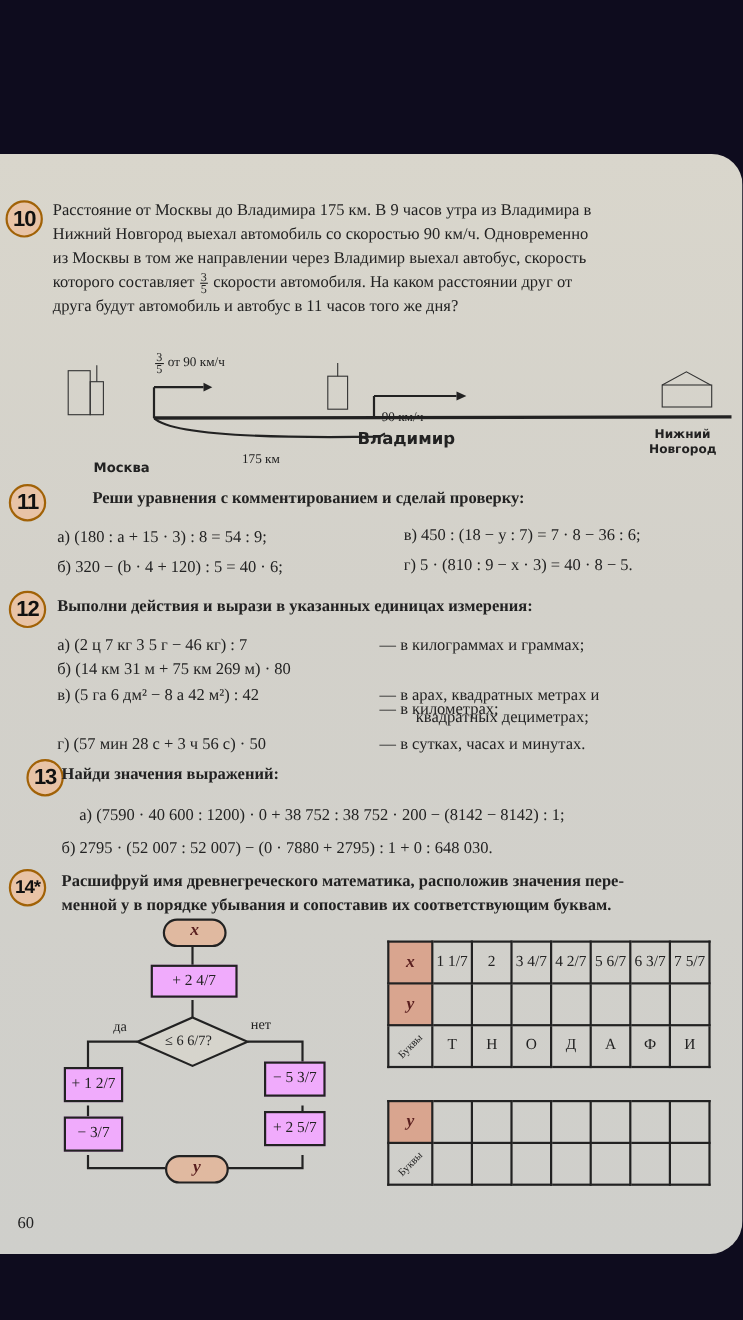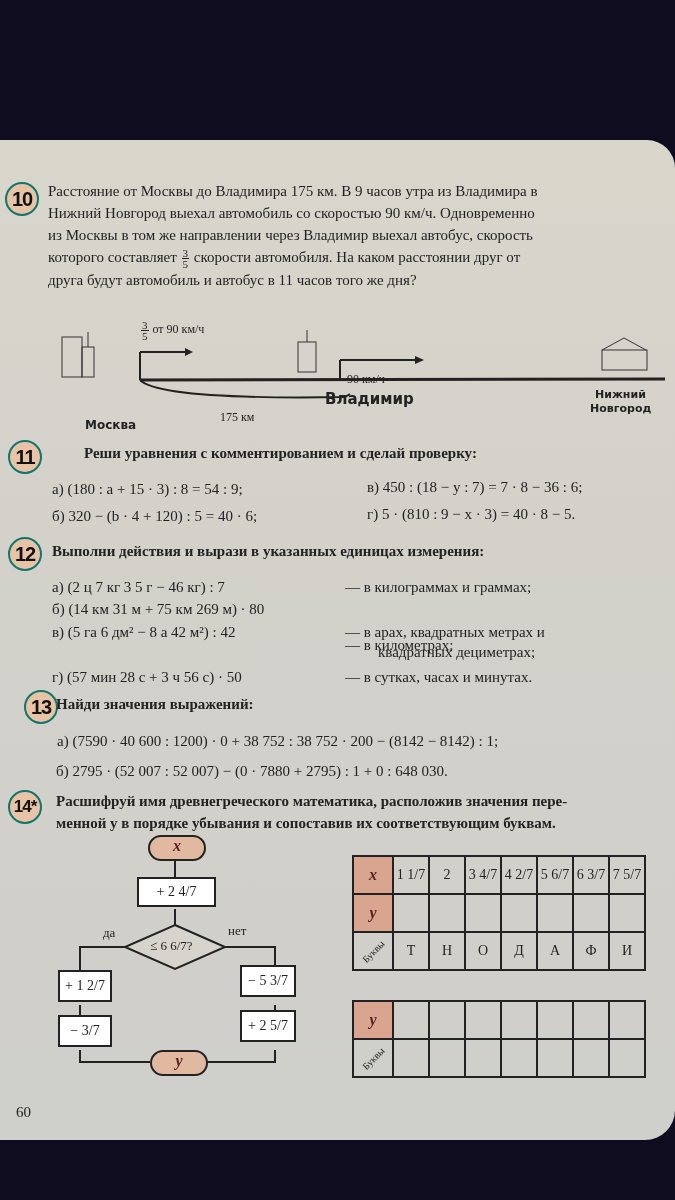--- a/index.html
+++ b/index.html
@@ -1,26 +1,26 @@
 <!DOCTYPE html>
 <html><head>
 <meta charset="utf-8">
 <style>
   html, body { margin:0; padding:0; }
   body { width:675px; height:1200px; overflow:hidden; background:#0e0c1e; position:relative; font-family:"Liberation Serif","DejaVu Serif",serif; color:#222; }
   .page { position:absolute; left:0; top:140px; width:675px; height:1000px; background:linear-gradient(180deg,#d9d6cc 0%,#d3d1ca 40%,#cfcfcb 100%); border-radius:0 28px 30px 0; }
-  .badge { position:absolute; width:30px; height:30px; border-radius:50%; background:#e8c3a6; border:2px solid #0f766e; font-family:"Liberation Sans",sans-serif; font-weight:bold; font-size:20px; text-align:center; line-height:30px; color:#111; letter-spacing:-1px; }
+  .badge { position:absolute; width:30px; height:30px; border-radius:50%; background:#e8c3a6; border:2px solid #a16207; font-family:"Liberation Sans",sans-serif; font-weight:bold; font-size:20px; text-align:center; line-height:30px; color:#111; letter-spacing:-1px; }
   .txt { position:absolute; font-size:15px; line-height:22px; white-space:nowrap; }
   .b { font-weight:bold; }
   .frac { display:inline-block; vertical-align:middle; text-align:center; font-size:11px; line-height:10px; margin:0 1px; }
   .frac span { display:block; }
   .frac .num { border-bottom:1px solid #222; padding:0 1px; }
   .diagram { position:absolute; left:50px; top:322px; width:620px; height:100px; }
   .city { position:absolute; font-family:"DejaVu Sans",sans-serif; font-weight:bold; font-size:12px; }
-  .fc-box { position:absolute; border:2px solid #222; background:#ffffff; text-align:center; font-size:14px; }
+  .fc-box { position:absolute; border:2px solid #222; background:#f0abfc; text-align:center; font-size:14px; }
   .fc-term { position:absolute; border:2px solid #222; background:#e0b9a0; border-radius:14px; text-align:center; font-size:16px; font-style:italic; font-weight:bold; color:#5a1f1f; }
   table.grid { position:absolute; border-collapse:collapse; }
   table.grid td { border:2px solid #222; width:34px; height:36px; text-align:center; font-size:14px; padding:0; }
   table.grid td.hd { background:#d9a58f; font-style:italic; font-weight:bold; font-size:16px; color:#5a1f1f; width:38px; }
   table.grid td.rot { font-size:10px; }
   table.grid td.rot span { display:inline-block; transform:rotate(-45deg); }
   .pagenum { position:absolute; left:16px; top:1104px; font-size:15px; }
 </style>
 </head>
 <body>
@@ -87,21 +87,21 @@
 <div class="txt" style="left:52px;top:598px;">б) (14 км 31 м + 75 км 269 м) · 80</div>
 <div class="txt" style="left:345px;top:598px;margin-top:36px;">— в километрах;</div>
 <div class="txt" style="left:52px;top:621px;">в) (5 га 6 дм² − 8 а 42 м²) : 42</div>
 <div class="txt" style="left:345px;top:621px;">— в арах, квадратных метрах и</div>
 <div class="txt" style="left:378px;top:641px;">квадратных дециметрах;</div>
 <div class="txt" style="left:52px;top:666px;">г) (57 мин 28 с + 3 ч 56 с) · 50</div>
 <div class="txt" style="left:345px;top:666px;">— в сутках, часах и минутах.</div>
 
 <div class="badge" style="left:24px;top:690px;">13</div>
 <div class="txt b" style="left:56px;top:693px;">Найди значения выражений:</div>
-<div class="txt" style="left:57px;top:730px;font-family:Liberation Serif, serif;">а) (7590 · 40 600 : 1200) · 0 + 38 752 : 38 752 · 200 − (8142 − 8142) : 1;</div>
+<div class="txt" style="left:72px;top:730px;font-family:Liberation Serif, serif;">а) (7590 · 40 600 : 1200) · 0 + 38 752 : 38 752 · 200 − (8142 − 8142) : 1;</div>
 <div class="txt" style="left:56px;top:760px;">б) 2795 · (52 007 : 52 007) − (0 · 7880 + 2795) : 1 + 0 : 648 030.</div>
 
 <div class="badge" style="left:8px;top:790px;font-size:17px;">14*</div>
 <div class="txt b" style="left:56px;top:790px;">
   <div>Расшифруй имя древнегреческого математика, расположив значения пере-</div>
   <div>менной y в порядке убывания и сопоставив их соответствующим буквам.</div>
 </div>
 
 <svg style="position:absolute;left:50px;top:835px;" width="270" height="240">
   <line x1="125" y1="25" x2="125" y2="44" stroke="#222" stroke-width="2"></line>

